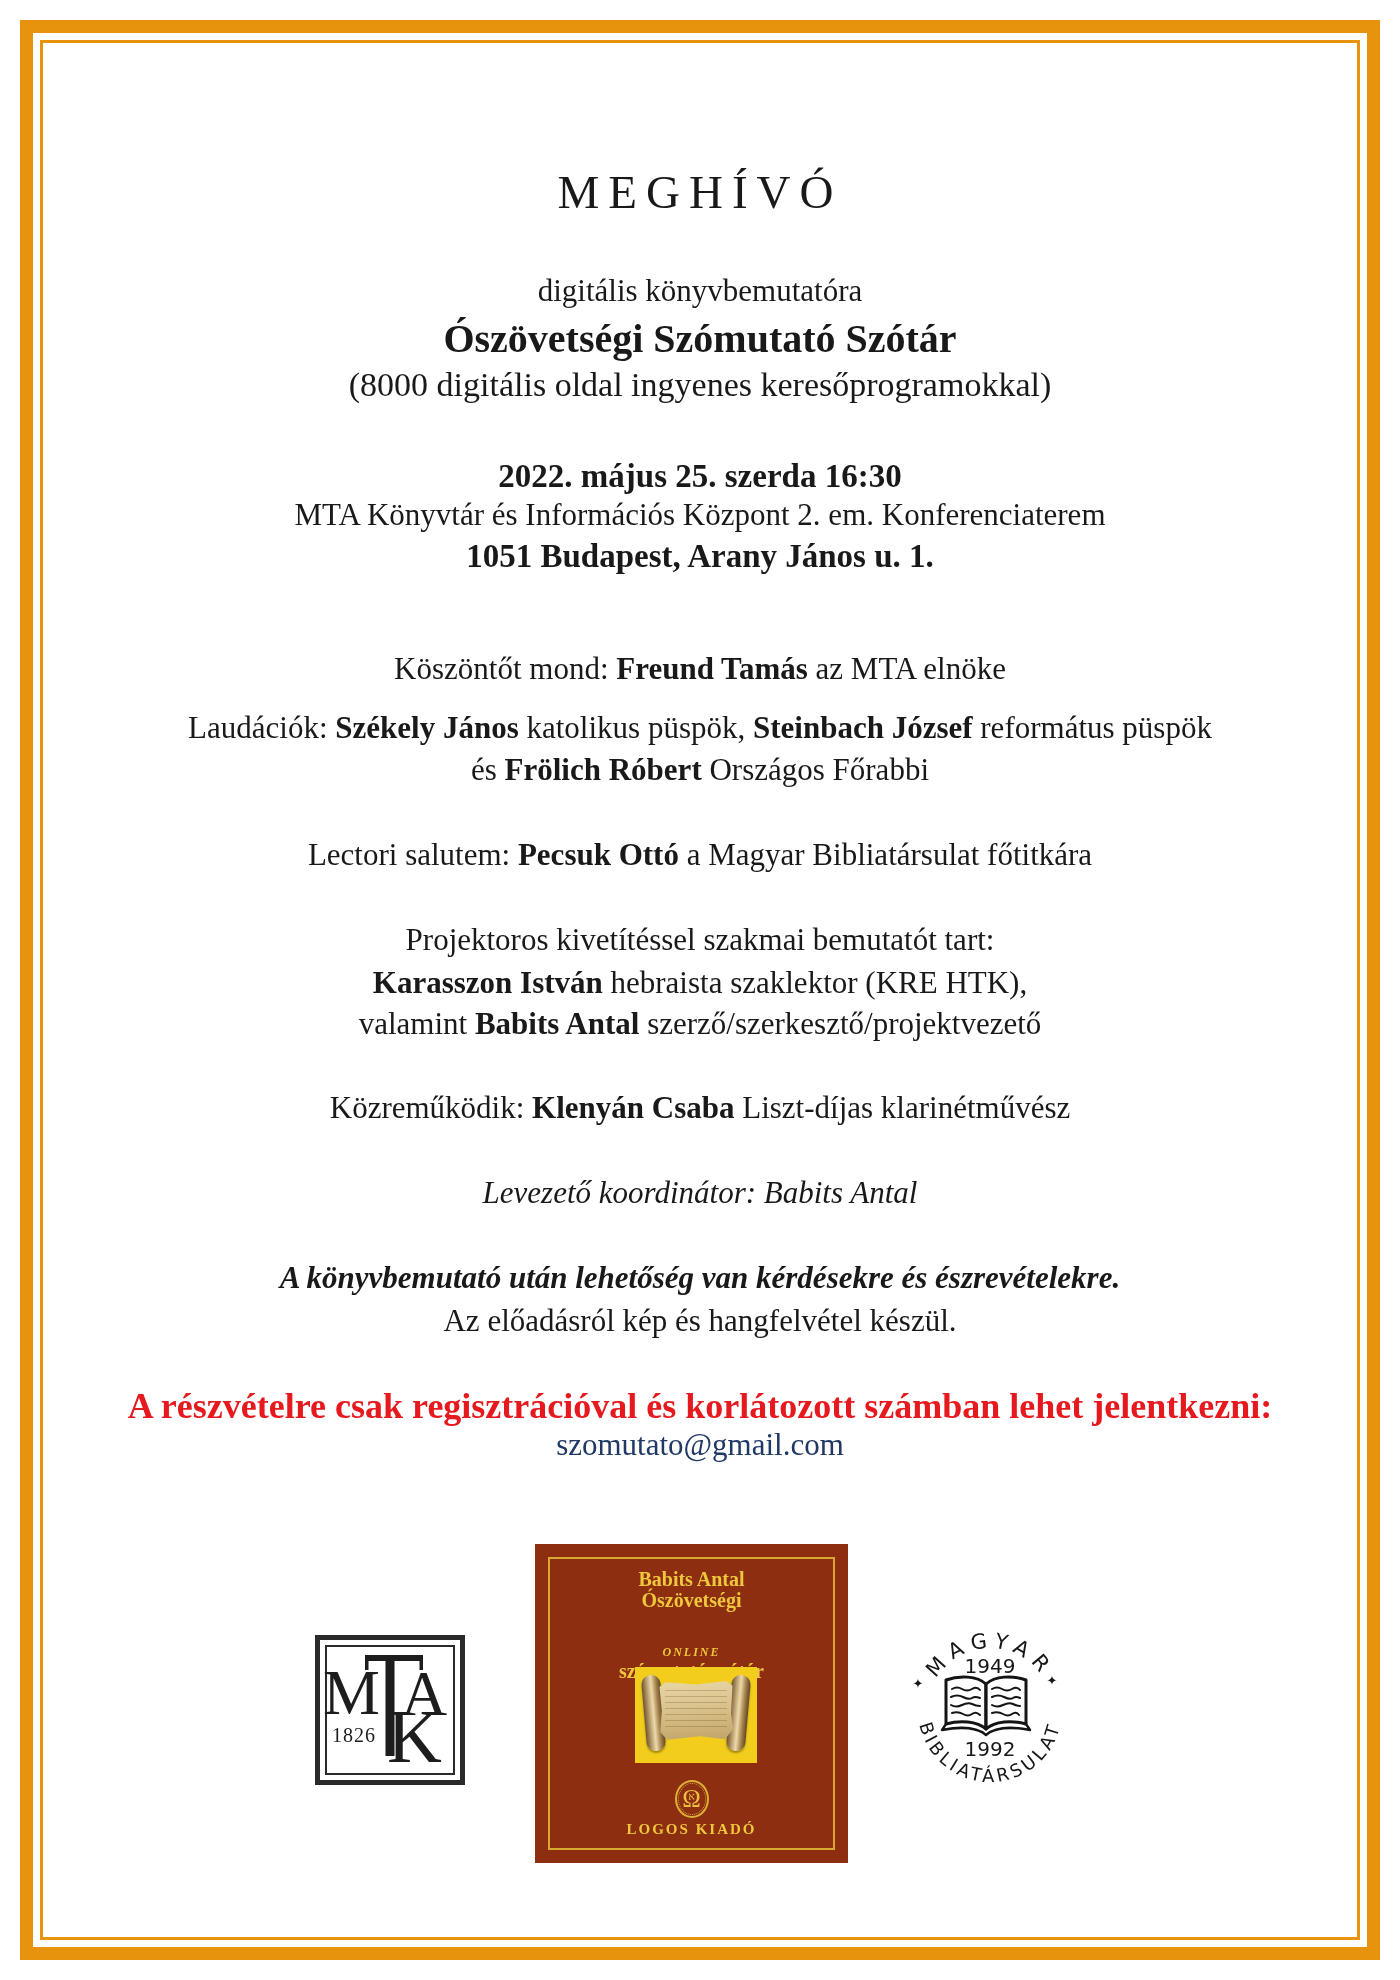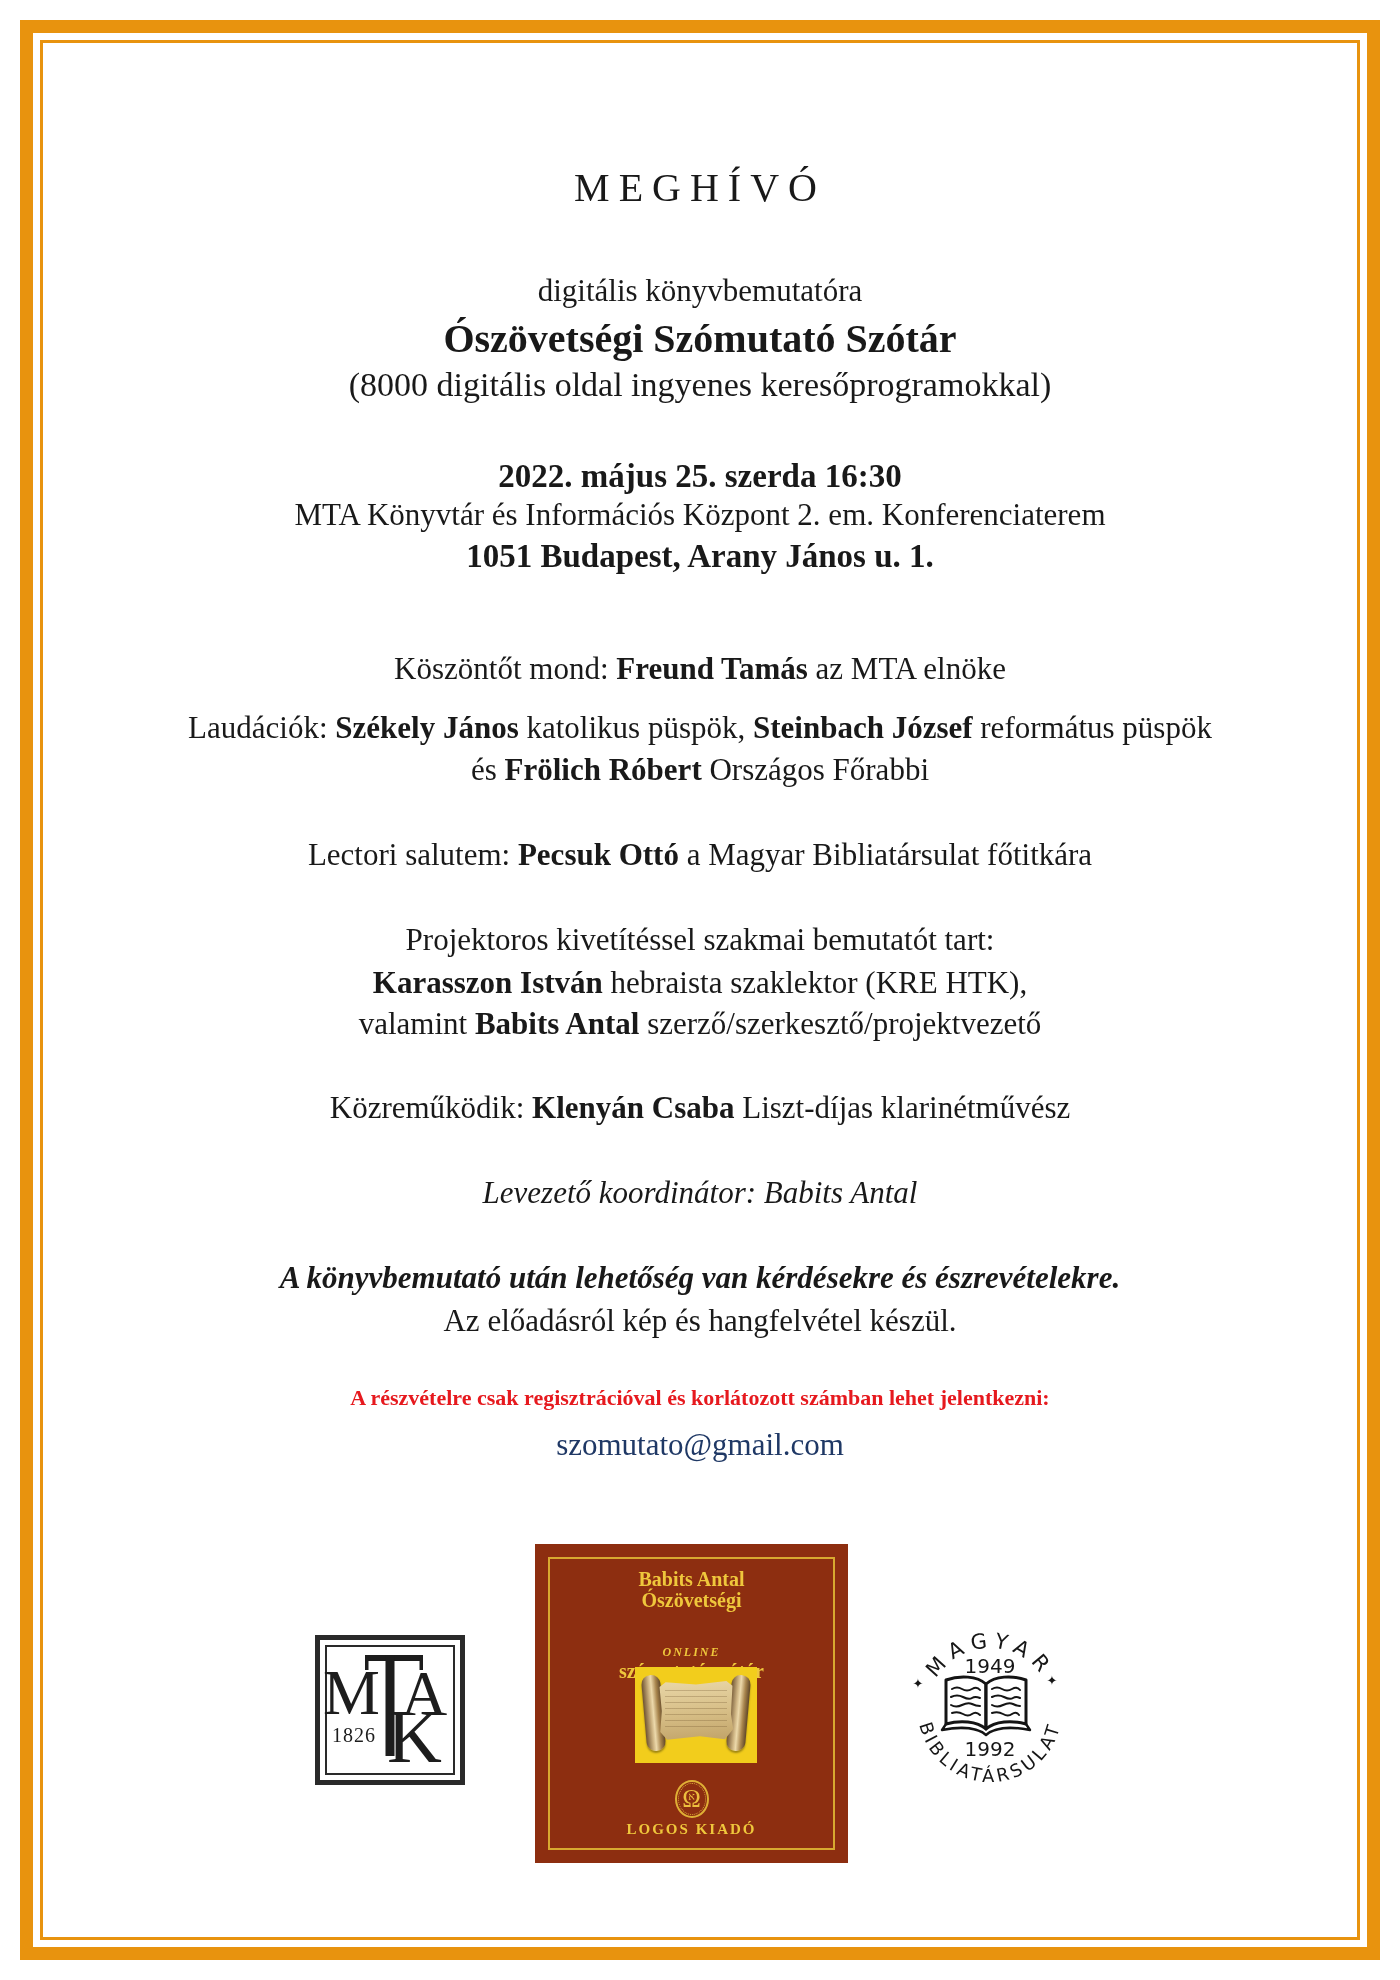--- a/index.html
+++ b/index.html
@@ -14,30 +14,30 @@
   }
   html,body{margin:0;padding:0;background:#fff;}
   #page{
     position:relative;width:1400px;height:1980px;background:#fff;overflow:hidden;
     font-family:"Liberation Serif","DejaVu Serif",serif;color:var(--text-ink);
   }
   .frame-outer{position:absolute;inset:20px;border:13px solid var(--accent-orange);pointer-events:none;}
   .frame-inner{position:absolute;inset:40px;border:3px solid var(--accent-orange);pointer-events:none;}
 
   .line{position:absolute;left:70px;right:70px;text-align:center;line-height:1.12;font-size:31px;white-space:nowrap;}
-  .title{font-size:40px;letter-spacing:9px;font-weight:normal;}
+  .title{font-size:47px;letter-spacing:9px;font-weight:normal;}
   .f-subtitle{font-size:31px;}
   .f-booktitle{font-size:40px;font-weight:bold;}
   .f-paren{font-size:34px;}
   .f-date{font-size:33px;font-weight:bold;}
   .f-venue{font-size:31px;}
   .f-address{font-size:33px;font-weight:bold;}
   .italic{font-style:italic;}
   .bolditalic{font-style:italic;font-weight:bold;}
-  .red{color:var(--red);font-weight:bold;font-size:22px;font-family:Liberation Serif, serif;}
+  .red{color:var(--red);font-weight:bold;font-size:36px;font-family:Liberation Serif, serif;}
   .email{color:var(--link-blue);text-decoration:none;font-size:31px;}
   b{font-weight:bold;}
 
   
   .mtak{position:absolute;left:315px;top:1635px;width:150px;height:150px;}
 
   
   .cover{position:absolute;left:535px;top:1544px;width:313px;height:319px;background:var(--cover-maroon);}
   .cover-border{position:absolute;inset:13px;border:2px solid #D8A930;pointer-events:none;}
   .cover .c-line{position:absolute;left:0;right:0;text-align:center;color:var(--cover-gold);white-space:nowrap;}

